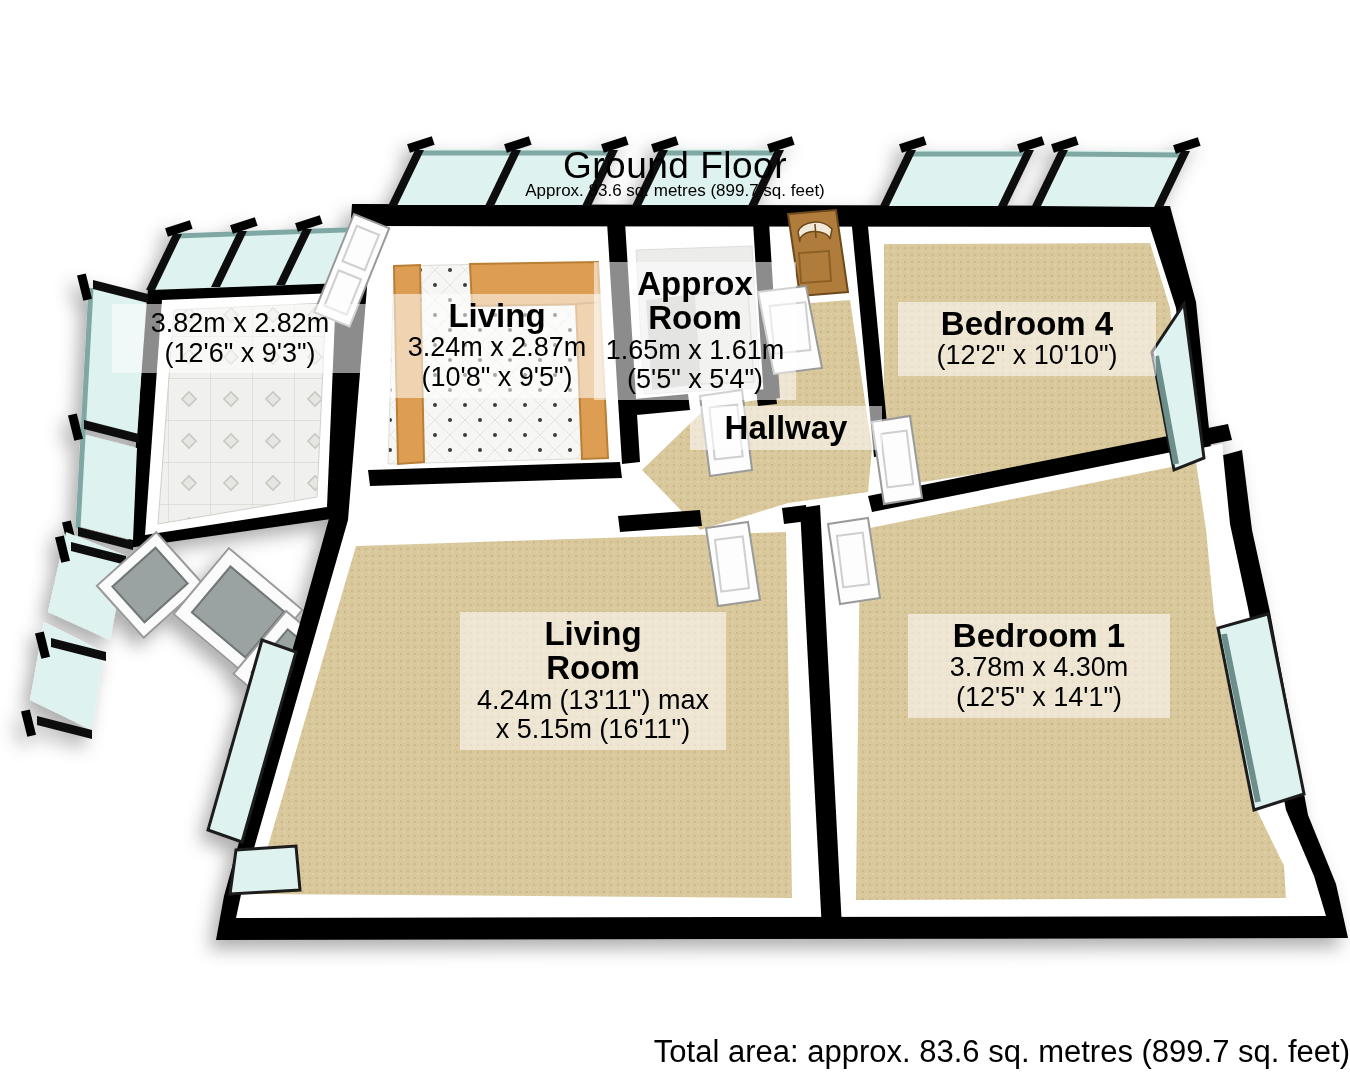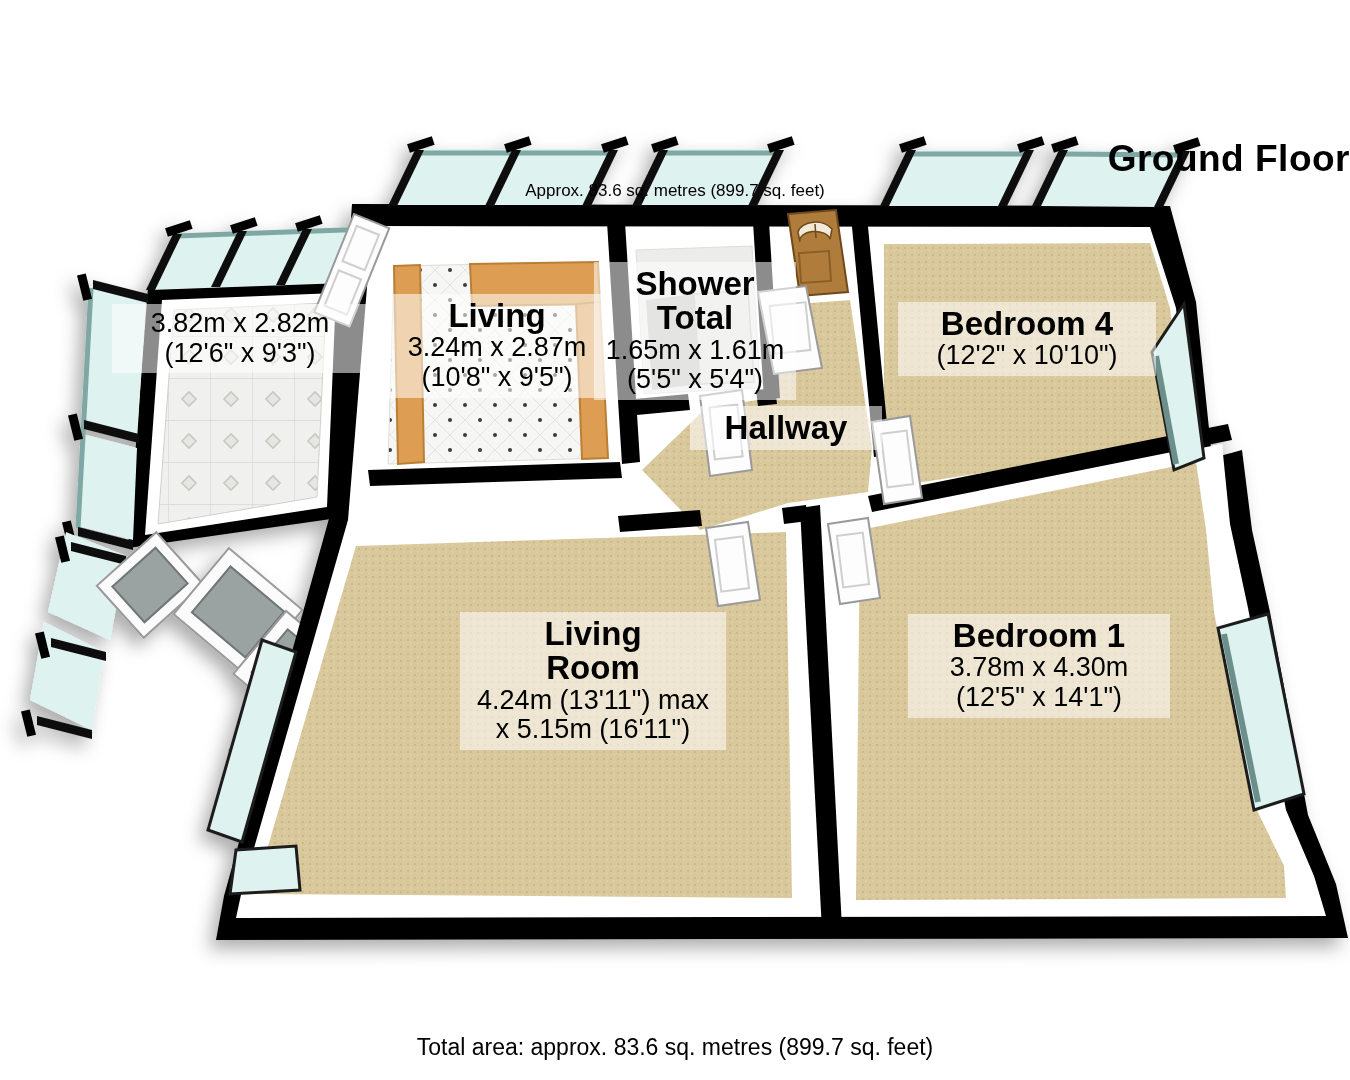--- a/index.html
+++ b/index.html
@@ -1,22 +1,22 @@
 <!DOCTYPE html>
 <html style="--wall: #000000; --carpet: #d9c89c; --carpet_speck_dark: #c6b282; --carpet_speck_light: #ead下b4; --tile: #f4f4f2; --counter: #dd9e53; --glass: #def2ef; --glass_edge: #6d8f8c; --door_wood: #b07c3a; --label_bg: rgba(255,255,255,0.55);"><head>
 <meta charset="utf-8">
 <style>
   html,body{margin:0;padding:0;background:#fff;}
   body{width:1350px;height:1080px;position:relative;overflow:hidden;
        font-family:"Liberation Sans",sans-serif;color:#000;}
   #plan-svg{position:absolute;left:0;top:0;z-index:1;}
   .overlay{position:absolute;z-index:2;text-align:center;}
-  .page-title{left:0;top:138px;width:100%;font-size:37px;font-weight:bold;letter-spacing:.5px;text-align:right;}
+  .page-title{left:0;top:145px;width:100%;font-size:37px;font-weight:normal;letter-spacing:.5px;}
   .page-subtitle{left:0;top:181px;width:100%;font-size:17px;}
-  .page-footer{left:0;top:1034px;width:100%;font-size:23px;}
+  .page-footer{left:0;top:1034px;width:100%;font-size:31px;text-align:right;}
   .room-label{background:var(--label_bg);padding:5px 8px;}
   .room-name{font-weight:bold;font-size:33px;line-height:1.04;margin:0 auto;}
   .room-dims{font-size:27px;line-height:1.1;margin:0 auto;}
   .wrap-narrow{max-width:160px;}
   .lbl-conservatory{left:112px;top:304px;width:240px;}
   .lbl-kitchen{left:383px;top:294px;width:212px;}
   .lbl-shower{left:594px;top:262px;width:186px;}
   .lbl-hallway{left:690px;top:406px;width:176px;}
   .lbl-bedroom2{left:898px;top:302px;width:242px;}
   .lbl-living{left:460px;top:612px;width:250px;}
@@ -235,21 +235,21 @@
   <div class="room-dims">(12'6" x 9'3")</div>
 </div>
 
 <div class="overlay room-label lbl-kitchen">
   <div class="room-name">Living</div>
   <div class="room-dims">3.24m x 2.87m</div>
   <div class="room-dims">(10'8" x 9'5")</div>
 </div>
 
 <div class="overlay room-label lbl-shower">
-  <div class="room-name wrap-narrow">Shower Total</div>
+  <div class="room-name wrap-narrow">Approx Room</div>
   <div class="room-dims">1.65m x 1.61m</div>
   <div class="room-dims">(5'5" x 5'4")</div>
 </div>
 
 <div class="overlay room-label lbl-hallway">
   <div class="room-name">Hallway</div>
 </div>
 
 <div class="overlay room-label lbl-bedroom2">
   <div class="room-name">Bedroom 4</div>

